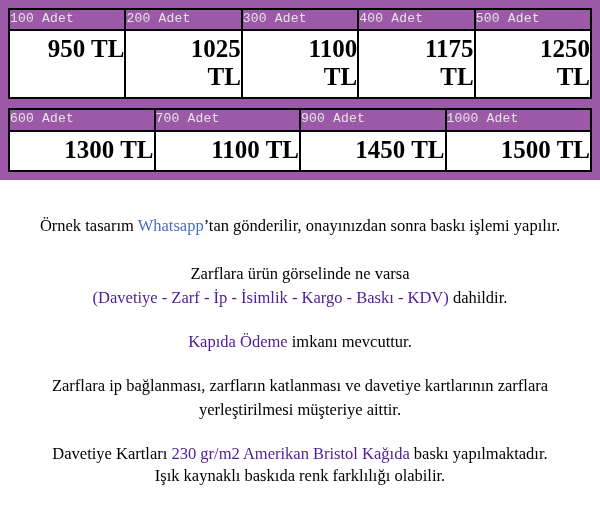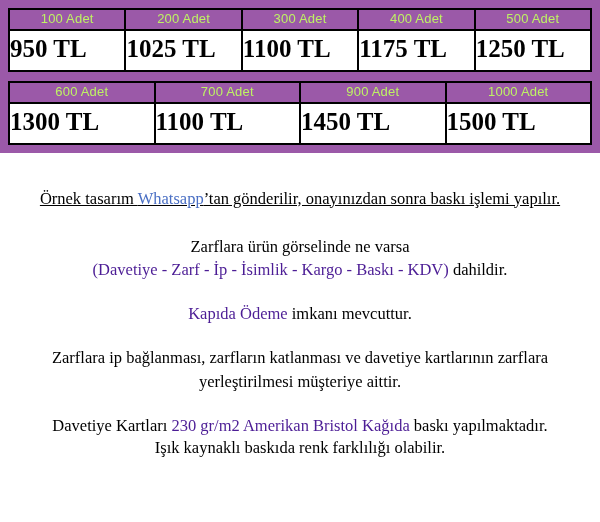--- a/index.html
+++ b/index.html
@@ -46,56 +46,55 @@
     box-sizing: border-box;
     background: #ffffff;
     margin-right: -2px;
   }
   .price-cell:last-child {
     margin-right: 0;
   }
 
   .qty {
     background: #9b59a8;
-    color: #bef264;
-    font-family: Liberation Sans, sans-serif;
+    color: #e5e5e5;
+    font-family: Liberation Mono, monospace;
     font-size: 13px;
-    text-align: center;
     padding: 2px 0 3px 0;
     line-height: 1.1;
     border-bottom: 2px solid #000000;
     letter-spacing: 0.2px;
   }
 
   .price {
     background: #ffffff;
     color: #000000;
     font-family: "Liberation Serif", serif;
     font-weight: bold;
     font-size: 25px;
-    text-align: left;
+    text-align: right;
     padding: 4px 0 7px 0;
     line-height: 1.1;
+    margin-left: 28px;
   }
 
   
   .notes {
     padding: 34px 10px 0 10px;
     text-align: center;
     font-size: 16.5px;
     line-height: 1.45;
   }
 
   .note {
     margin: 0 0 20px 0;
   }
   .note.first {
     text-align: center;
     margin-bottom: 24px;
-    text-decoration: underline;
   }
   .note.last {
     margin-bottom: 0;
   }
 
   .red {
     color: #4c1d95;
   }
   .blue {
     color: #4a6fc4;

